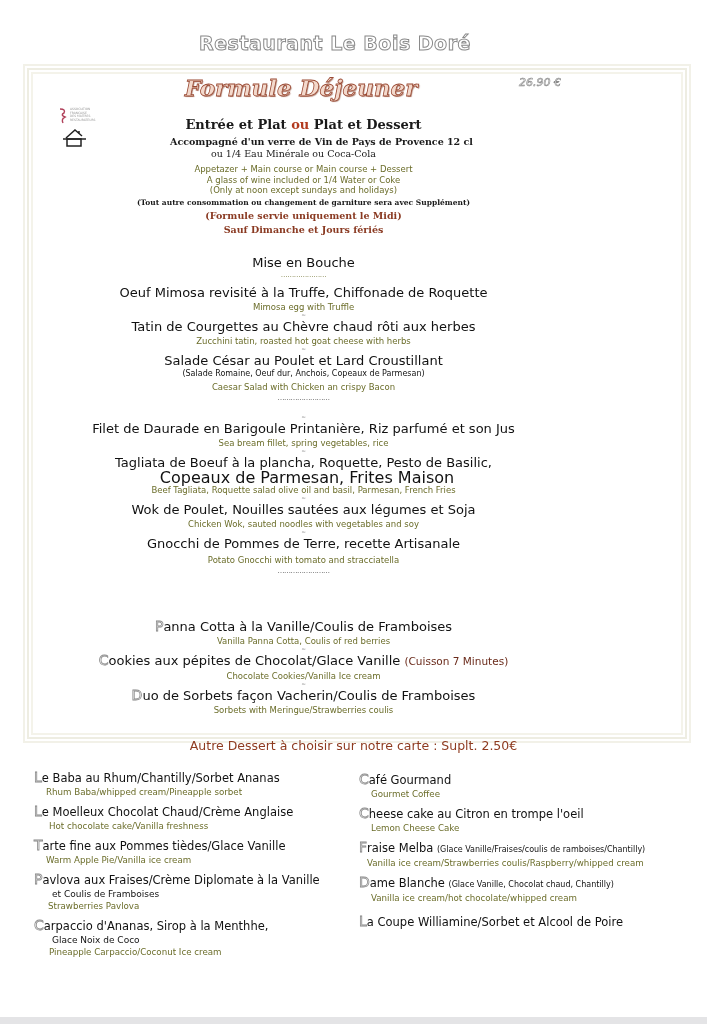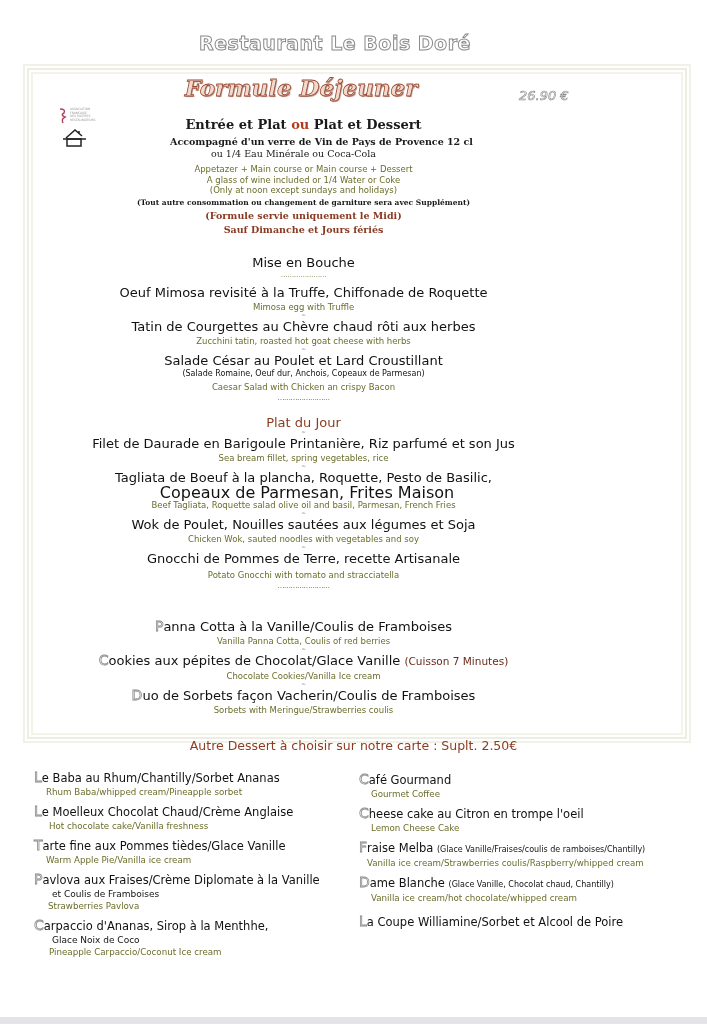--- a/index.html
+++ b/index.html
@@ -16,22 +16,22 @@
     position: absolute; left: 27px; top: 68px; width: 656px; height: 667px;
     border: 2px solid #eeede2; box-shadow: 0 0 0 2px #fff, 0 0 0 4px #f2f1e8, inset 0 0 0 2px #fff, inset 0 0 0 4px #f4f3ea;
     background: #fff;
   }
   .formule-title {
     position: absolute; top: 74px; left: 0; width: 602px; text-align: center;
     font-family: "DejaVu Serif", serif; font-style: italic; font-weight: bold; font-size: 23px;
     color: #f3d9cc; -webkit-text-stroke: 0.8px #9a4a34; text-shadow: 1px 1px 1px #b58a7c;
   }
   .price {
-    position: absolute; top: 88px; left: 519px; font-family: "DejaVu Sans", sans-serif; font-style: italic;
-    font-size: 13px; color: #f5f5f5; -webkit-text-stroke: 0.6px #8a8a8a;
+    position: absolute; top: 76px; left: 519px; font-family: "DejaVu Sans", sans-serif; font-style: italic;
+    font-size: 11px; color: #f5f5f5; -webkit-text-stroke: 0.6px #8a8a8a;
   }
   .logo { position: absolute; left: 56px; top: 108px; width: 50px; height: 40px; }
   .logo-text { position: absolute; left: 14px; top: 0px; font-size: 3px; line-height: 3.5px; color: #999; }
   .center-block { position: absolute; left: 0; width: 607px; text-align: center; }
   .l { display: block; white-space: nowrap; }
   .serif { font-family: "DejaVu Serif", serif; }
   .tagline { font-size: 13px; font-weight: bold; }
   .tagline .ou { color: #b23a1e; }
   .wine { font-size: 9.5px; font-weight: bold; }
   .water { font-size: 9.5px; }
@@ -121,21 +121,20 @@
   <span class="l ou-small">ou</span>
   <div>
     <span class="l dish">Salade César au Poulet et Lard Croustillant</span>
     <span class="l dish-small">(Salade Romaine, Oeuf dur, Anchois, Copeaux de Parmesan)</span>
     <span class="l en-d" style="margin-top:3px">Caesar Salad with Chicken an crispy Bacon</span>
   </div>
   <span class="l dots dark">……………………</span>
 </div>
 
 <div class="center-block" style="top:415px">
-  <span class="l section-h red">Plat du Jour</span>
   <span class="l ou-small">ou</span>
   <div>
     <span class="l dish">Filet de Daurade en Barigoule Printanière, Riz parfumé et son Jus</span>
     <span class="l en-d">Sea bream fillet, spring vegetables, rice</span>
   </div>
   <span class="l ou-small">ou</span>
   <div>
     <span class="l dish">Tagliata de Boeuf à la plancha, Roquette, Pesto de Basilic,</span>
     <span class="l dish-sub">Copeaux de Parmesan, Frites Maison</span>
     <span class="l en-d">Beef Tagliata, Roquette salad olive oil and basil, Parmesan, French Fries</span>

